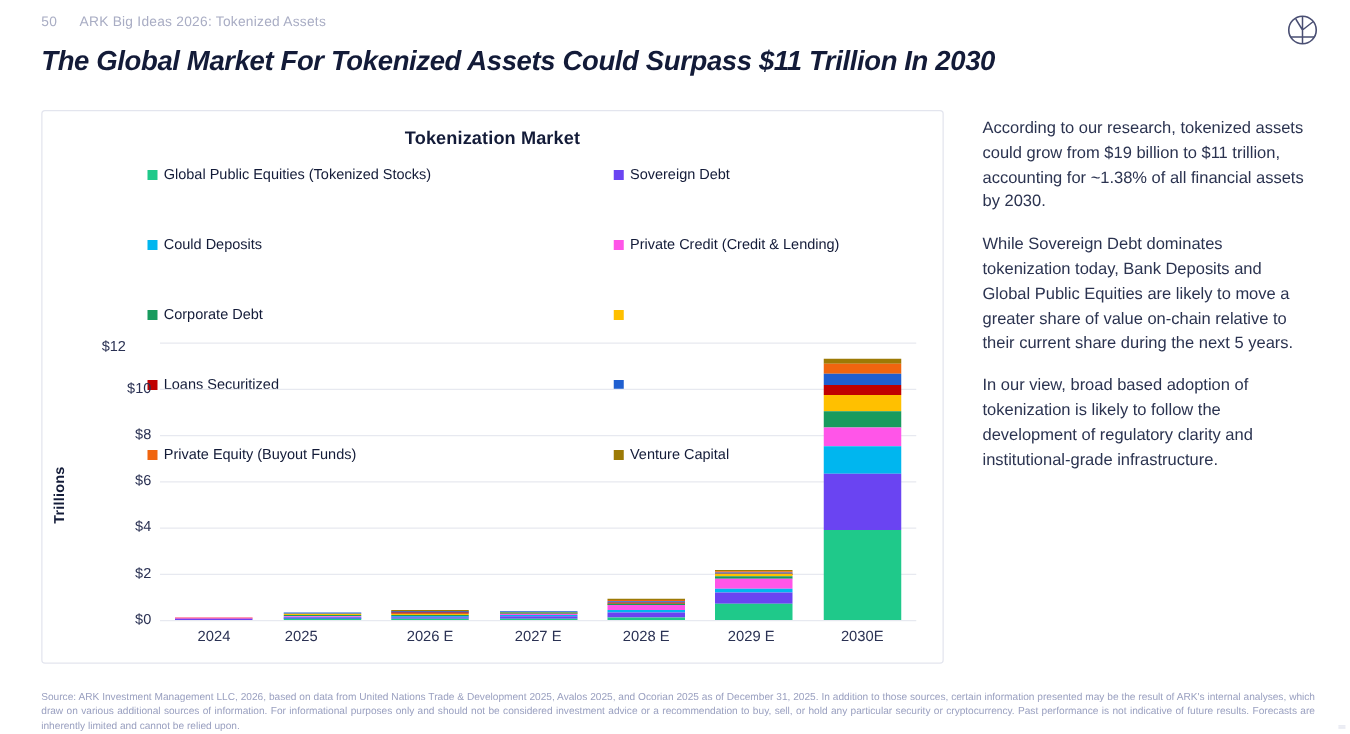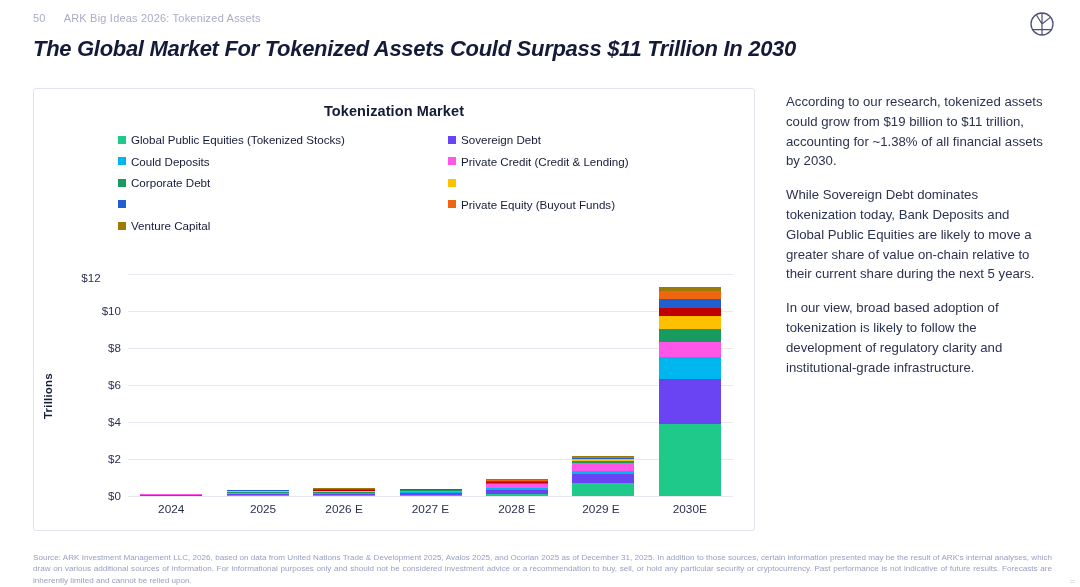--- a/index.html
+++ b/index.html
@@ -35,21 +35,21 @@
   }
   .chart-title {
     text-align: center; font-size: 14.5px; font-weight: 700;
     color: #131b38; margin-top: 14px; letter-spacing: .1px;
   }
 
   
   .legend {
     position: absolute; left: 84px; top: 44px; width: 620px;
     display: grid; grid-template-columns: 330px 290px;
-    row-gap: 8.5px; column-gap: 0px;
+    row-gap: 8.5px; column-gap: 0px; gap: 43px;
   }
   .legend-item { display: flex; align-items: center; gap: 5px; }
   .swatch { width: 8px; height: 8px; flex: 0 0 8px; }
   .legend-label { font-size: 11.6px; color: #131b38; white-space: nowrap; }
 
   
   .plot-wrap { position: absolute; left: 0; top: 0; width: 722px; height: 443px; }
   .ylabel {
     position: absolute; left: 8px; top: 330px;
     transform: rotate(-90deg); transform-origin: left top;
@@ -132,20 +132,24 @@
         <div class="legend-item">
           <span class="swatch" style="background: rgb(255, 85, 232);"></span>
           <span class="legend-label">Private Credit (Credit &amp; Lending)</span>
         </div>
         <div class="legend-item">
           <span class="swatch" style="background: rgb(24, 155, 94);"></span>
           <span class="legend-label">Corporate Debt</span>
         </div>
         <div class="legend-item">
           <span class="swatch" style="background: rgb(255, 192, 0);"></span>
+        </div>
+        <div class="legend-item">
+          <span class="swatch" style="background: rgb(192, 0, 0);"></span>
+          <span class="legend-label">Loans Securitized</span>
         </div>
         <div class="legend-item">
           <span class="swatch" style="background: rgb(31, 95, 208);"></span>
         </div>
         <div class="legend-item">
           <span class="swatch" style="background: rgb(240, 101, 15);"></span>
           <span class="legend-label">Private Equity (Buyout Funds)</span>
         </div>
         <div class="legend-item">
           <span class="swatch" style="background: rgb(156, 122, 5);"></span>
@@ -177,21 +181,21 @@
           <div class="xtick" style="left: -1.78571px;">2024</div>
           <div class="bar" style="left: 98.6429px;">
             <div class="seg" style="height: 0.8px; background: rgb(31, 201, 138);"></div>
             <div class="seg" style="height: 0.8px; background: rgb(106, 68, 242);"></div>
             <div class="seg" style="height: 0.8px; background: rgb(0, 182, 239);"></div>
             <div class="seg" style="height: 0.8px; background: rgb(255, 85, 232);"></div>
             <div class="seg" style="height: 0.8px; background: rgb(24, 155, 94);"></div>
             <div class="seg" style="height: 0.8px; background: rgb(255, 192, 0);"></div>
             <div class="seg" style="height: 0.8px; background: rgb(31, 95, 208);"></div>
           </div>
-          <div class="xtick" style="left: 90px;">2025</div>
+          <div class="xtick" style="left: 68px;">2025</div>
           <div class="bar" style="left: 185.071px;">
             <div class="seg" style="height: 0.8px; background: rgb(31, 201, 138);"></div>
             <div class="seg" style="height: 1.0175px; background: rgb(106, 68, 242);"></div>
             <div class="seg" style="height: 0.8px; background: rgb(0, 182, 239);"></div>
             <div class="seg" style="height: 0.8px; background: rgb(255, 85, 232);"></div>
             <div class="seg" style="height: 0.8px; background: rgb(24, 155, 94);"></div>
             <div class="seg" style="height: 0.8px; background: rgb(255, 192, 0);"></div>
             <div class="seg" style="height: 0.8px; background: rgb(192, 0, 0);"></div>
             <div class="seg" style="height: 0.8px; background: rgb(31, 95, 208);"></div>
             <div class="seg" style="height: 0.8px; background: rgb(240, 101, 15);"></div>

